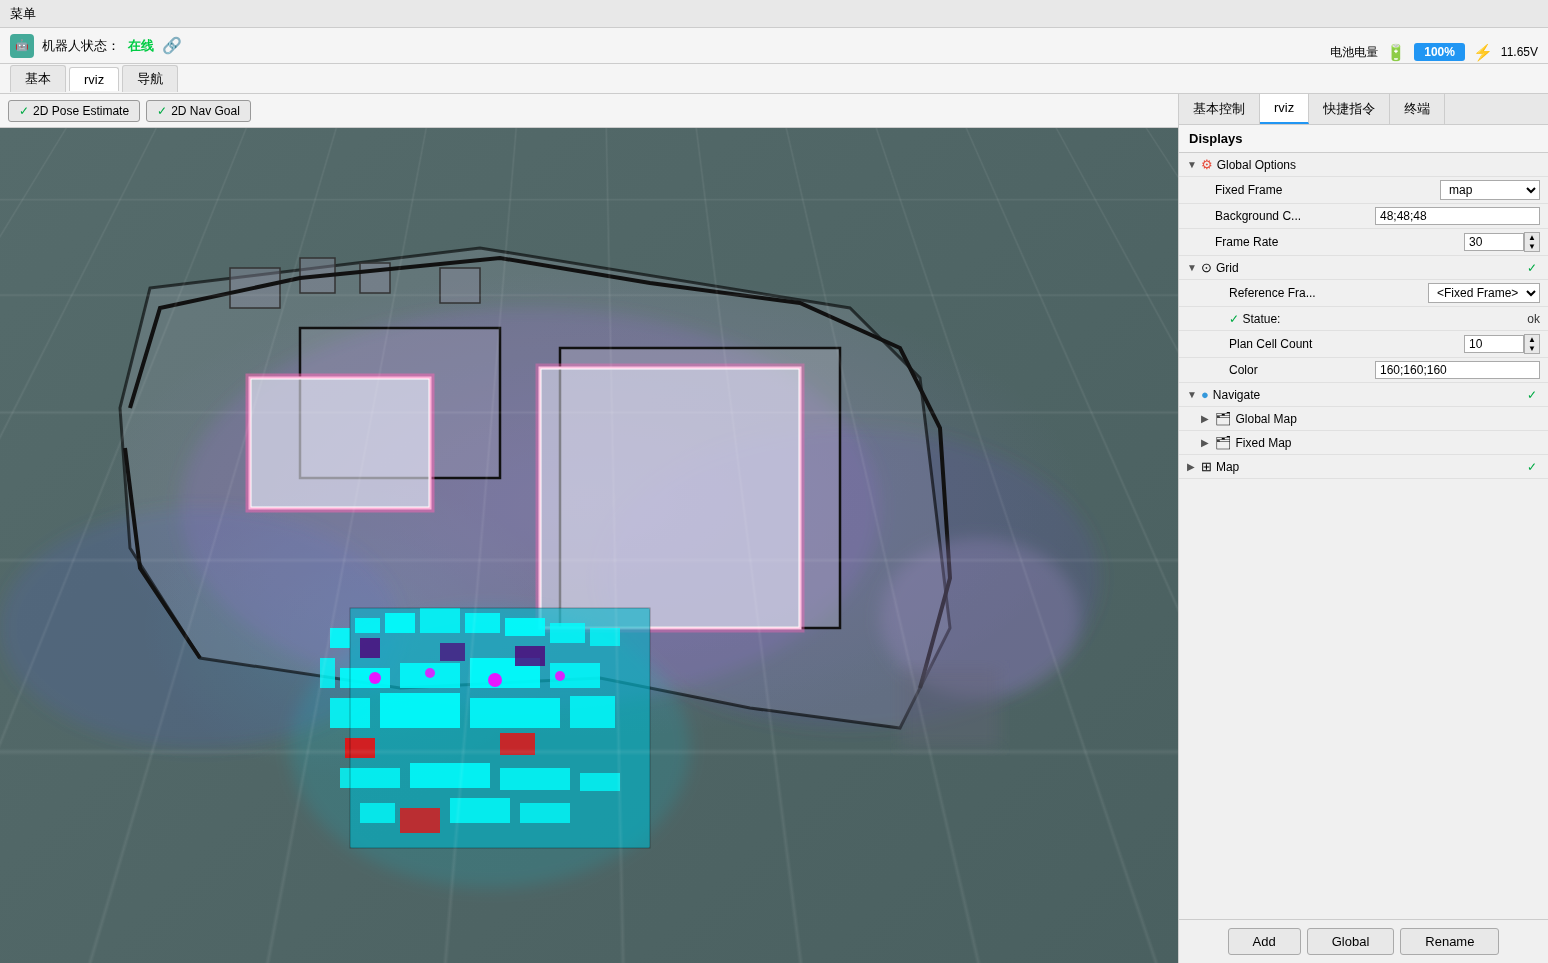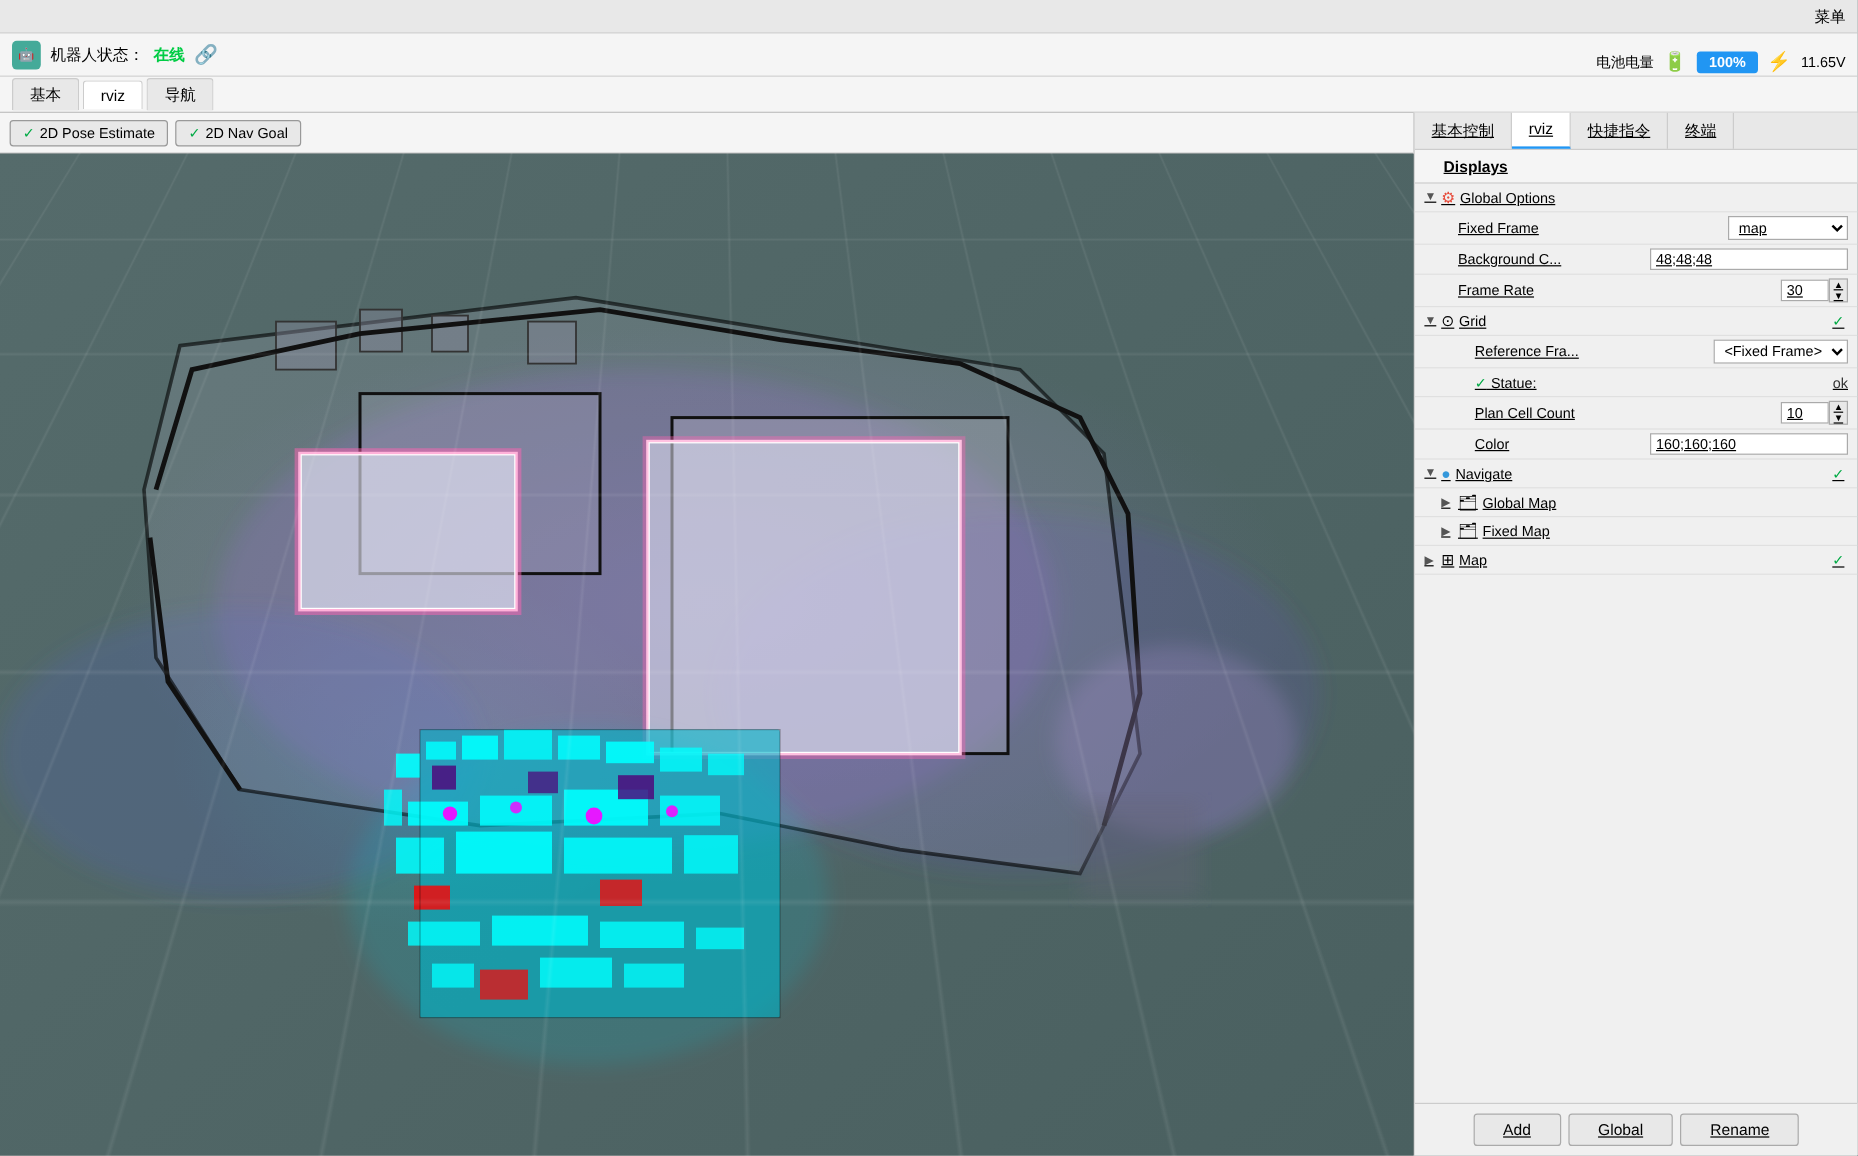--- a/index.html
+++ b/index.html
@@ -7,21 +7,20 @@
 
     
     .menu-bar {
       background: #e8e8e8;
       border-bottom: 1px solid #ccc;
       padding: 4px 10px;
       font-size: 13px;
       height: 28px;
       display: flex;
       align-items: center;
-      justify-content: flex-end;
     }
 
     
     .header-bar {
       background: #f5f5f5;
       border-bottom: 1px solid #ccc;
       padding: 4px 10px;
       height: 36px;
       display: flex;
       align-items: center;
@@ -127,21 +126,20 @@
         linear-gradient(135deg, #556b6b 0%, #4a6060 100%);
     }
 
     
     .right-panel {
       width: 370px;
       background: #f0f0f0;
       border-left: 1px solid #ccc;
       display: flex;
       flex-direction: column;
-      text-decoration: underline;
     }
 
     
     .tab-bar-right {
       display: flex;
       border-bottom: 1px solid #ccc;
       background: #e8e8e8;
     }
     .tab-right {
       padding: 6px 14px;
@@ -151,21 +149,21 @@
     }
     .tab-right.active { background: white; border-bottom: 2px solid #2196F3; }
 
     
     .displays-panel {
       flex: 1;
       overflow-y: auto;
       padding: 0;
     }
     .displays-header {
-      padding: 6px 24px;
+      padding: 6px 10px;
       font-weight: bold;
       font-size: 13px;
       border-bottom: 1px solid #ccc;
       background: #f5f5f5;
     }
 
     
     .tree { font-size: 12px; }
     .tree-item {
       display: flex;
@@ -187,21 +185,21 @@
       min-width: 80px;
     }
     .tree-value-select {
       border: 1px solid #aaa;
       background: white;
       padding: 1px 4px;
       font-size: 12px;
       min-width: 100px;
     }
     .tree-spinner { display: flex; align-items: center; }
-    .tree-spinner input { width: 40px; border: 1px solid #aaa; background: white; padding: 1px 4px; font-size: 12px; }
+    .tree-spinner input { width: 60px; border: 1px solid #aaa; background: white; padding: 1px 4px; font-size: 12px; }
     .tree-spinner .spin-btn { width: 16px; height: 20px; border: 1px solid #aaa; background: #e8e8e8; display: flex; flex-direction: column; align-items: center; justify-content: center; font-size: 8px; cursor: pointer; }
 
     .check-mark { color: #00aa44; margin-right: 3px; }
     .indent1 { padding-left: 22px; }
     .indent2 { padding-left: 36px; }
 
     
     .bottom-buttons {
       border-top: 1px solid #ccc;
       padding: 8px;

